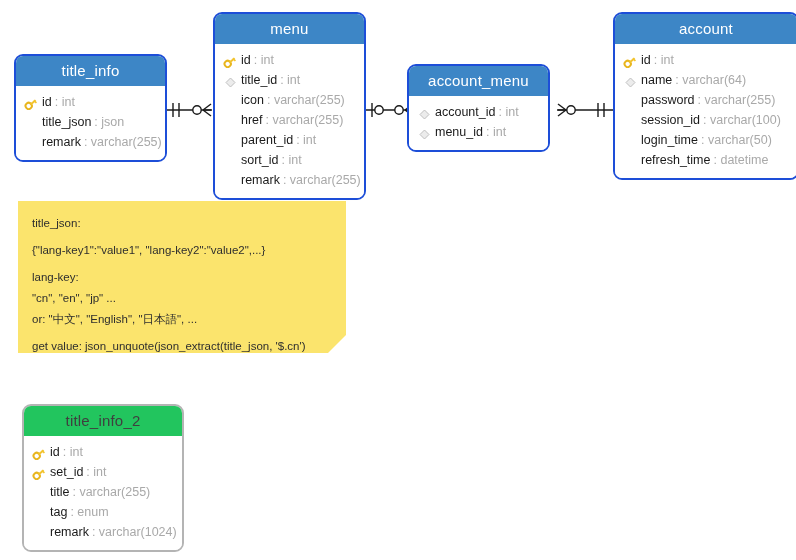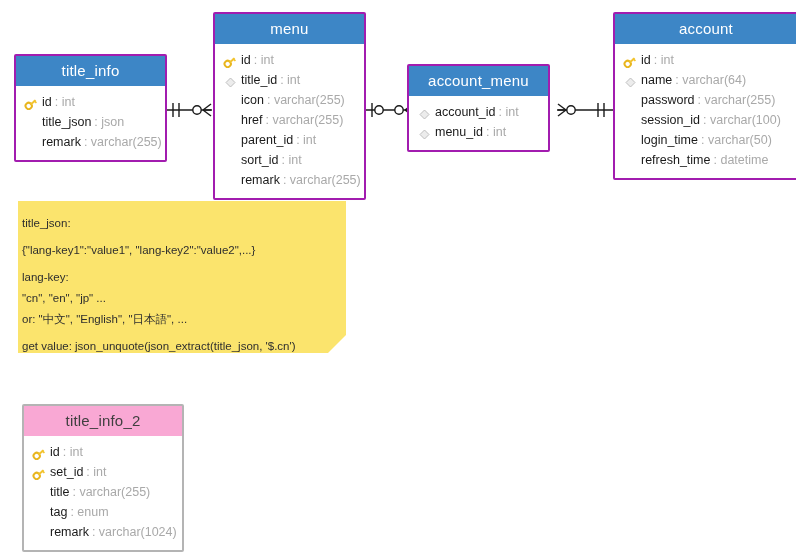--- a/index.html
+++ b/index.html
@@ -13,38 +13,38 @@
   #canvas {
     position: relative;
     width: 796px;
     height: 560px;
     background: #ffffff;
   }
 
   
   .table-box {
     position: absolute;
-    border-radius: 2px;
+    border-radius: 9px;
     background: #ffffff;
     overflow: hidden;
-    border: 2px solid #a21caf;
+    border: 2px solid #1d4ed8;
   }
   .table-box.gray { border-color: #b4b4b4; }
 
   .table-header {
     height: 30px;
     line-height: 30px;
     text-align: center;
     color: #ffffff;
     font-size: 15px;
     background: #3d86c6;
     letter-spacing: .2px;
   }
   .table-box.gray > .table-header {
-    background: #f9a8d4;
+    background: #22c55e;
     color: #3f3f3f;
   }
 
   .table-body {
     padding: 6px 0 8px 0;
     background: #ffffff;
   }
   .col-row {
     height: 20px;
     line-height: 20px;
@@ -65,21 +65,21 @@
   }
   .col-name { color: #1a1a1a; }
   .col-type { color: #a9a9a9; margin-left: 3px; }
 
   
   .note {
     position: absolute;
     background: #fbe46d;
     font-size: 11.5px;
     color: #2e2e2e;
-    padding: 12px 4px;
+    padding: 12px 14px;
   }
   .note-line { line-height: 21px; white-space: nowrap; }
   .note-gap { height: 6px; }
   .note-fold {
     position: absolute;
     right: 0; bottom: 0;
     width: 0; height: 0;
     border-left: 18px solid transparent;
     border-bottom: 18px solid #ffffff;
   }

